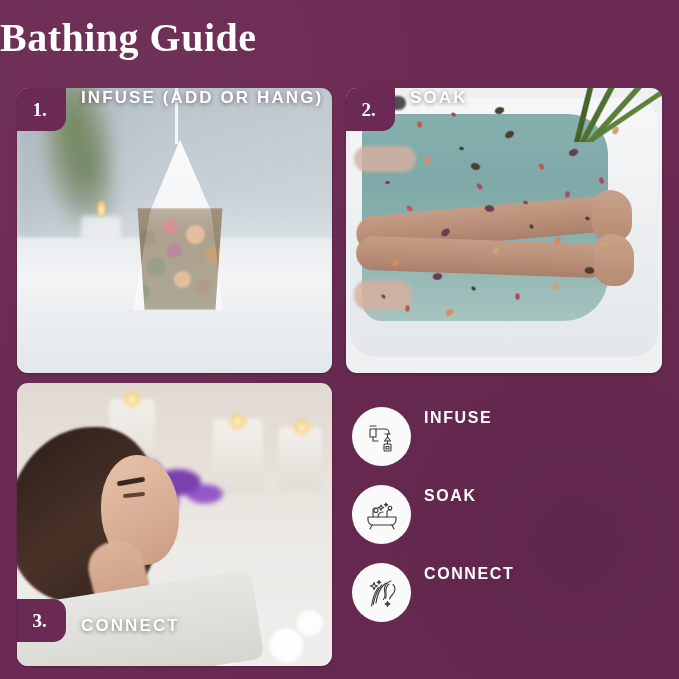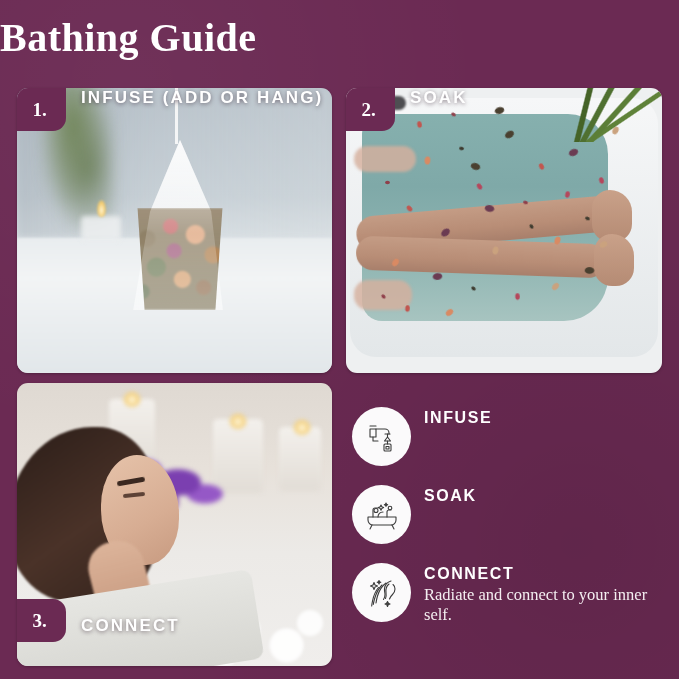--- a/index.html
+++ b/index.html
@@ -479,18 +479,17 @@
           <path d="M13.5 11.5C10.5 15 8.5 20 7.5 25c-.4 2-.7 3.5-.8 5"></path>
           <path d="M28 8.5c1.2 1 2 2.5 2 4.5 0 2.5-1 4-2.5 5.5-1.4 1.4-2.5 2.5-3 4.5"></path>
           <path d="M9 6.5l1 2.5 2.5 1-2.5 1-1 2.5-1-2.5-2.5-1 2.5-1z"></path>
           <path d="M22.5 25.5l.7 1.8 1.8.7-1.8.7-.7 1.8-.7-1.8-1.8-.7 1.8-.7z"></path>
           <circle cx="22.5" cy="27.7" r="0.8"></circle>
           <path d="M14 4.5l.5 1.3 1.3.5-1.3.5-.5 1.3-.5-1.3-1.3-.5 1.3-.5z"></path>
         </svg>
       </div>
       <div class="info-text">
         <div class="info-head">CONNECT</div>
-        <div class="info-body">Radiate and connect to your inner self.</div>
       </div>
     </div>
 
   </div>
 </div>
 
 </body></html>

